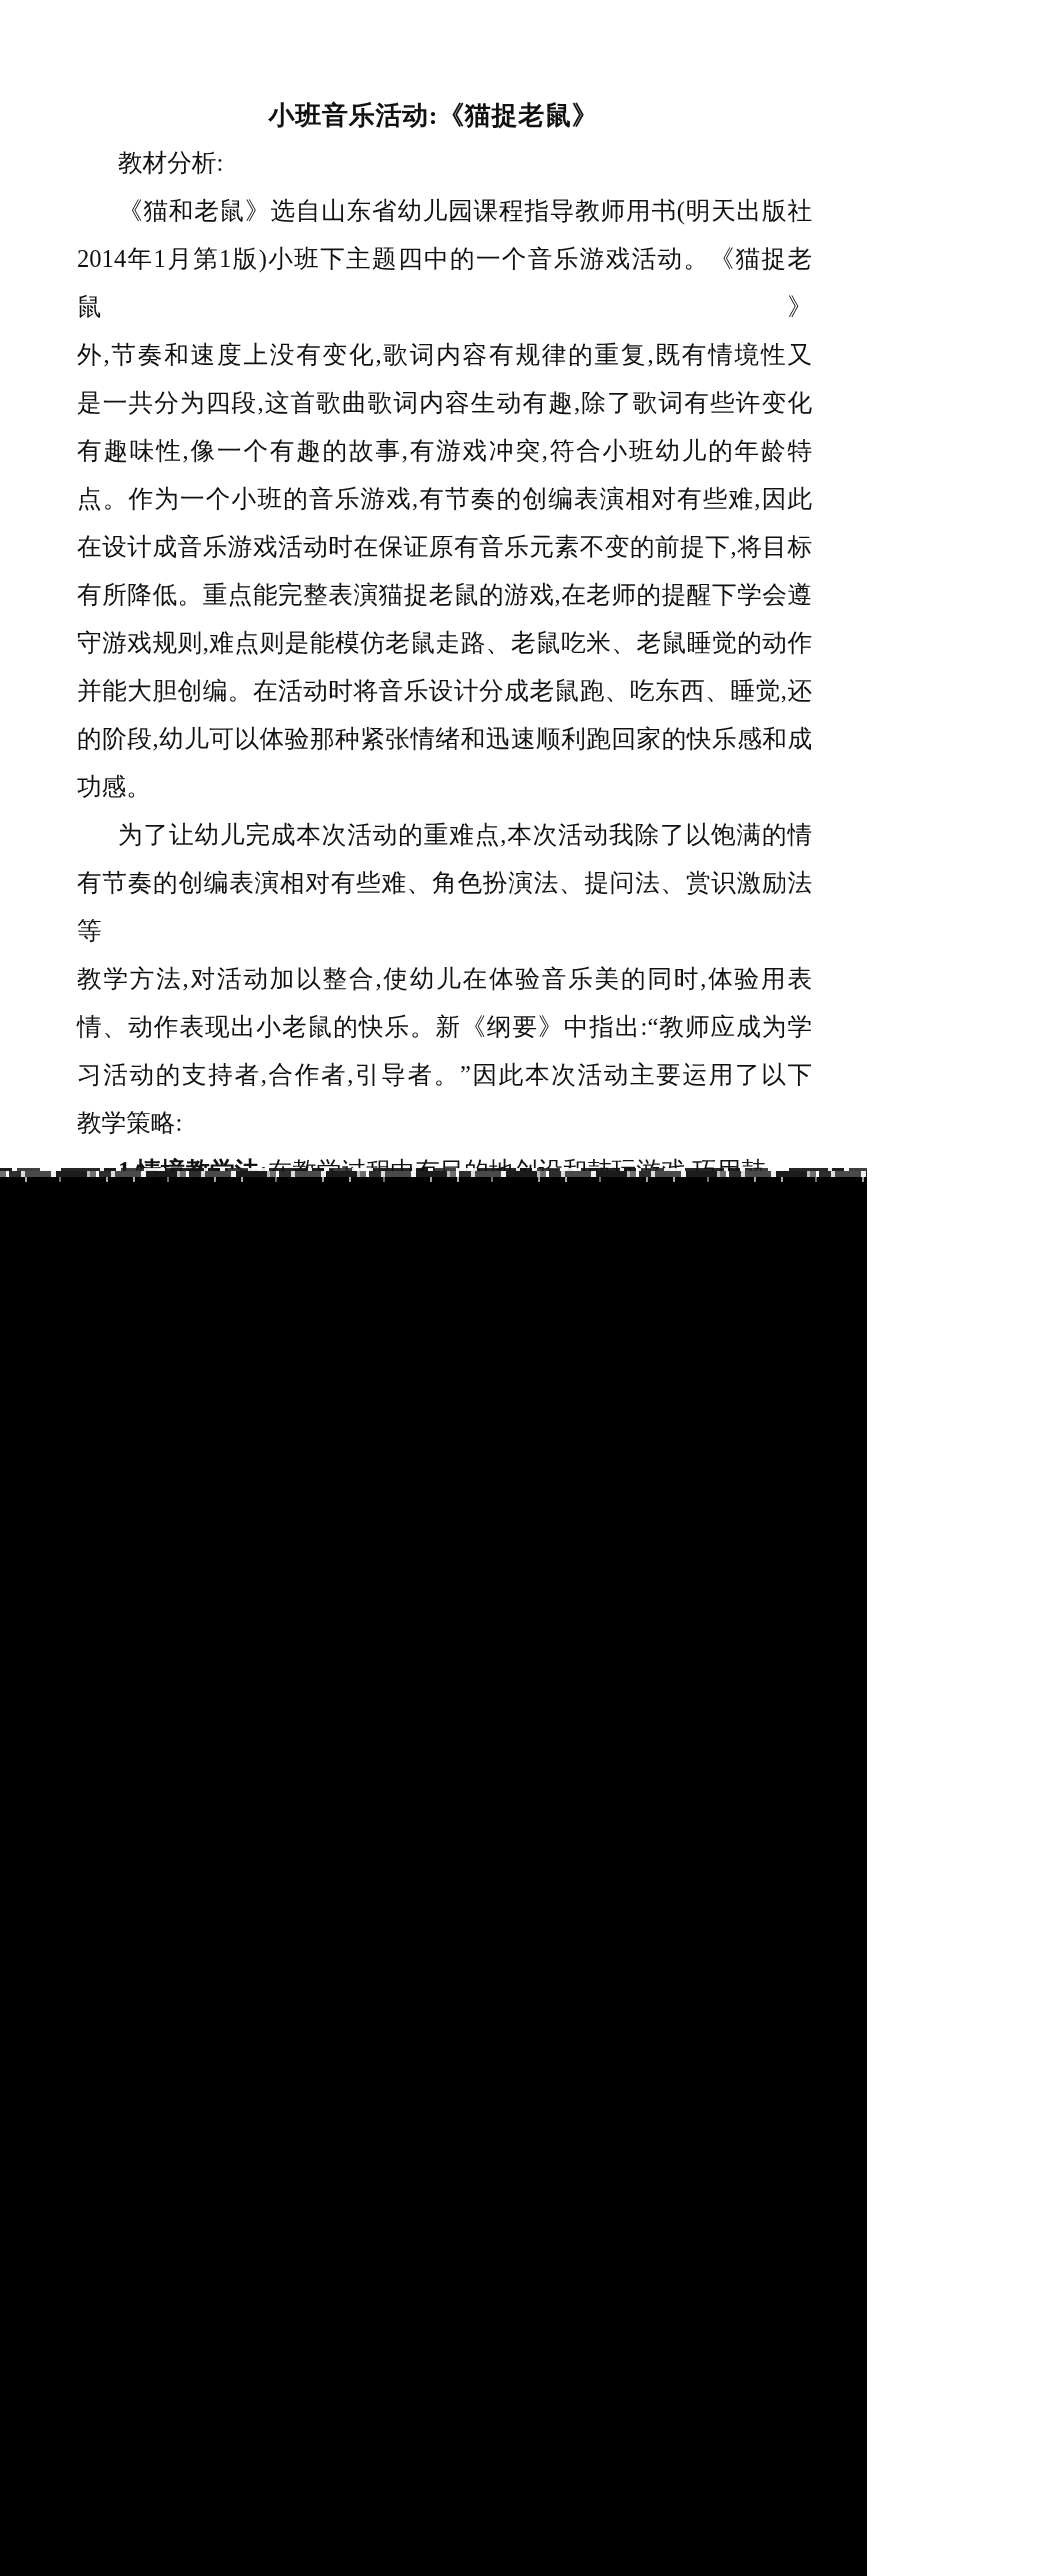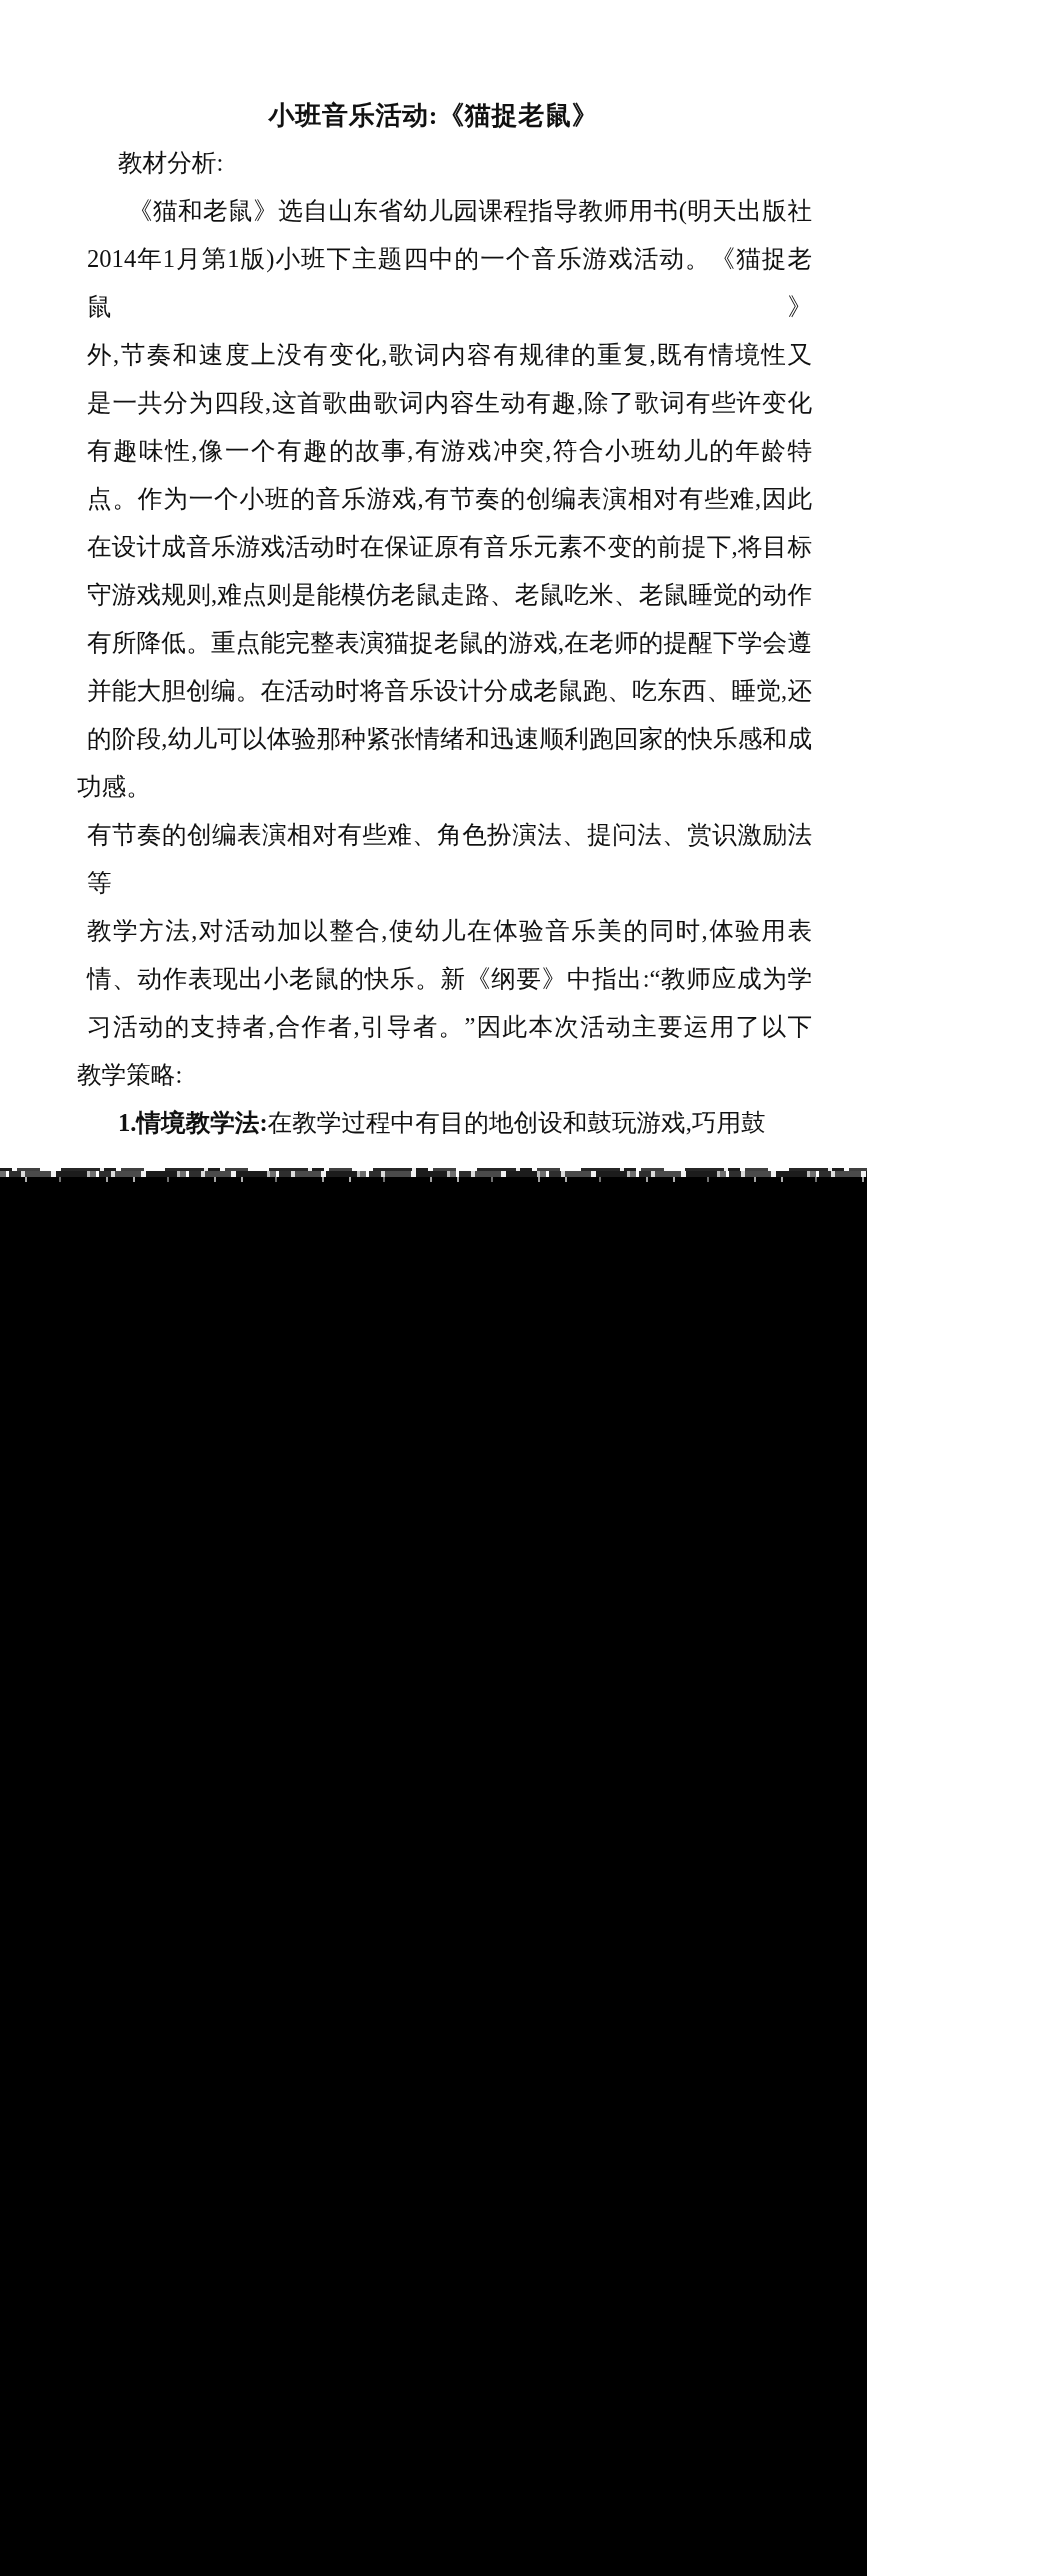--- a/index.html
+++ b/index.html
@@ -28,21 +28,20 @@
     width:735px;
     font-size:24.6px;
     line-height:48px;
   }
   .para{margin:0;padding:0;}
   .line{margin:0;padding:0;}
   
   .line.j{
     text-align:justify;
     text-align-last:justify;
-    margin-left:10px;
     -moz-text-align-last:justify;
   }
   
   .line.first{text-indent:41px;}
   .lead{font-weight:700;}
 
   
   .glitch-band{
     position:absolute;
     left:0; top:1168px;
@@ -91,27 +90,28 @@
         <div class="line first">教材分析:</div>
       </div>
       <div class="para">
         <div class="line first j">《猫和老鼠》选自山东省幼儿园课程指导教师用书(明天出版社</div>
         <div class="line j">2014年1月第1版)小班下主题四中的一个音乐游戏活动。《猫捉老鼠》</div>
         <div class="line j">外,节奏和速度上没有变化,歌词内容有规律的重复,既有情境性又</div>
         <div class="line j">是一共分为四段,这首歌曲歌词内容生动有趣,除了歌词有些许变化</div>
         <div class="line j">有趣味性,像一个有趣的故事,有游戏冲突,符合小班幼儿的年龄特</div>
         <div class="line j">点。作为一个小班的音乐游戏,有节奏的创编表演相对有些难,因此</div>
         <div class="line j">在设计成音乐游戏活动时在保证原有音乐元素不变的前提下,将目标</div>
+        <div class="line j">有所降低。重点能完整表演猫捉老鼠的游戏,在老师的提醒下学会遵</div>
         <div class="line j">守游戏规则,难点则是能模仿老鼠走路、老鼠吃米、老鼠睡觉的动作</div>
-        <div class="line j">有所降低。重点能完整表演猫捉老鼠的游戏,在老师的提醒下学会遵</div>
         <div class="line j">并能大胆创编。在活动时将音乐设计分成老鼠跑、吃东西、睡觉,还</div>
         <div class="line j">的阶段,幼儿可以体验那种紧张情绪和迅速顺利跑回家的快乐感和成</div>
         <div class="line">功感。</div>
       </div>
       <div class="para">
+        <div class="line first j">为了让幼儿完成本次活动的重难点,本次活动我除了以饱满的情</div>
         <div class="line j">有节奏的创编表演相对有些难、角色扮演法、提问法、赏识激励法等</div>
         <div class="line j">教学方法,对活动加以整合,使幼儿在体验音乐美的同时,体验用表</div>
         <div class="line j">情、动作表现出小老鼠的快乐。新《纲要》中指出:“教师应成为学</div>
         <div class="line j">习活动的支持者,合作者,引导者。”因此本次活动主要运用了以下</div>
         <div class="line">教学策略:</div>
       </div>
       <div class="para">
         <div class="line first"><span class="lead">1.情境教学法:</span><span>在教学过程中有目的地创设和鼓玩游戏,巧用鼓</span></div>
       </div>
     </div>

